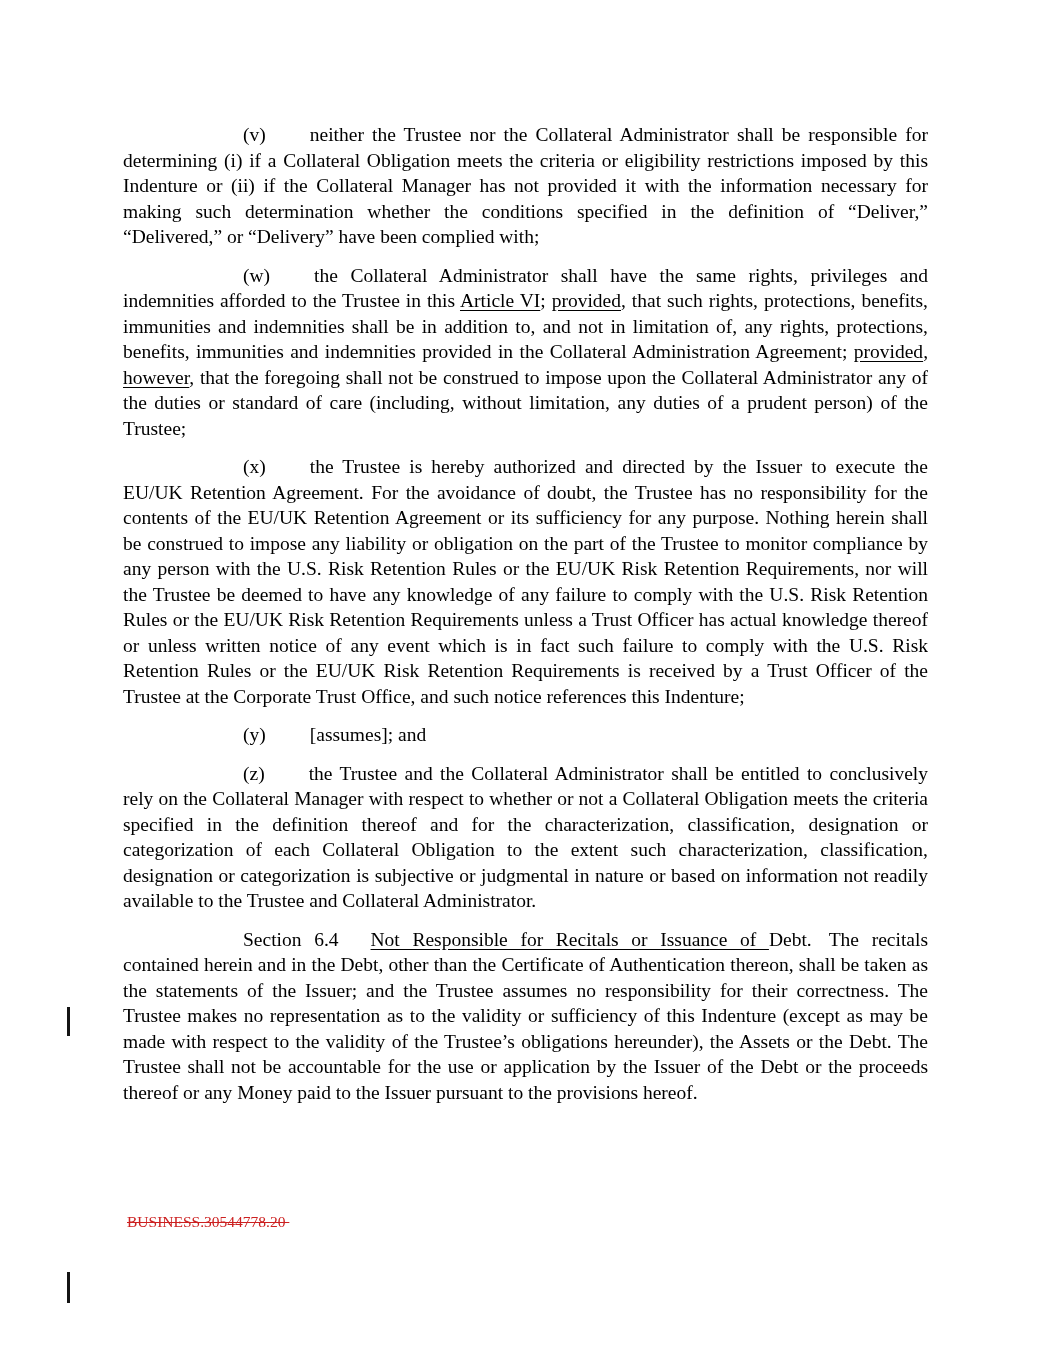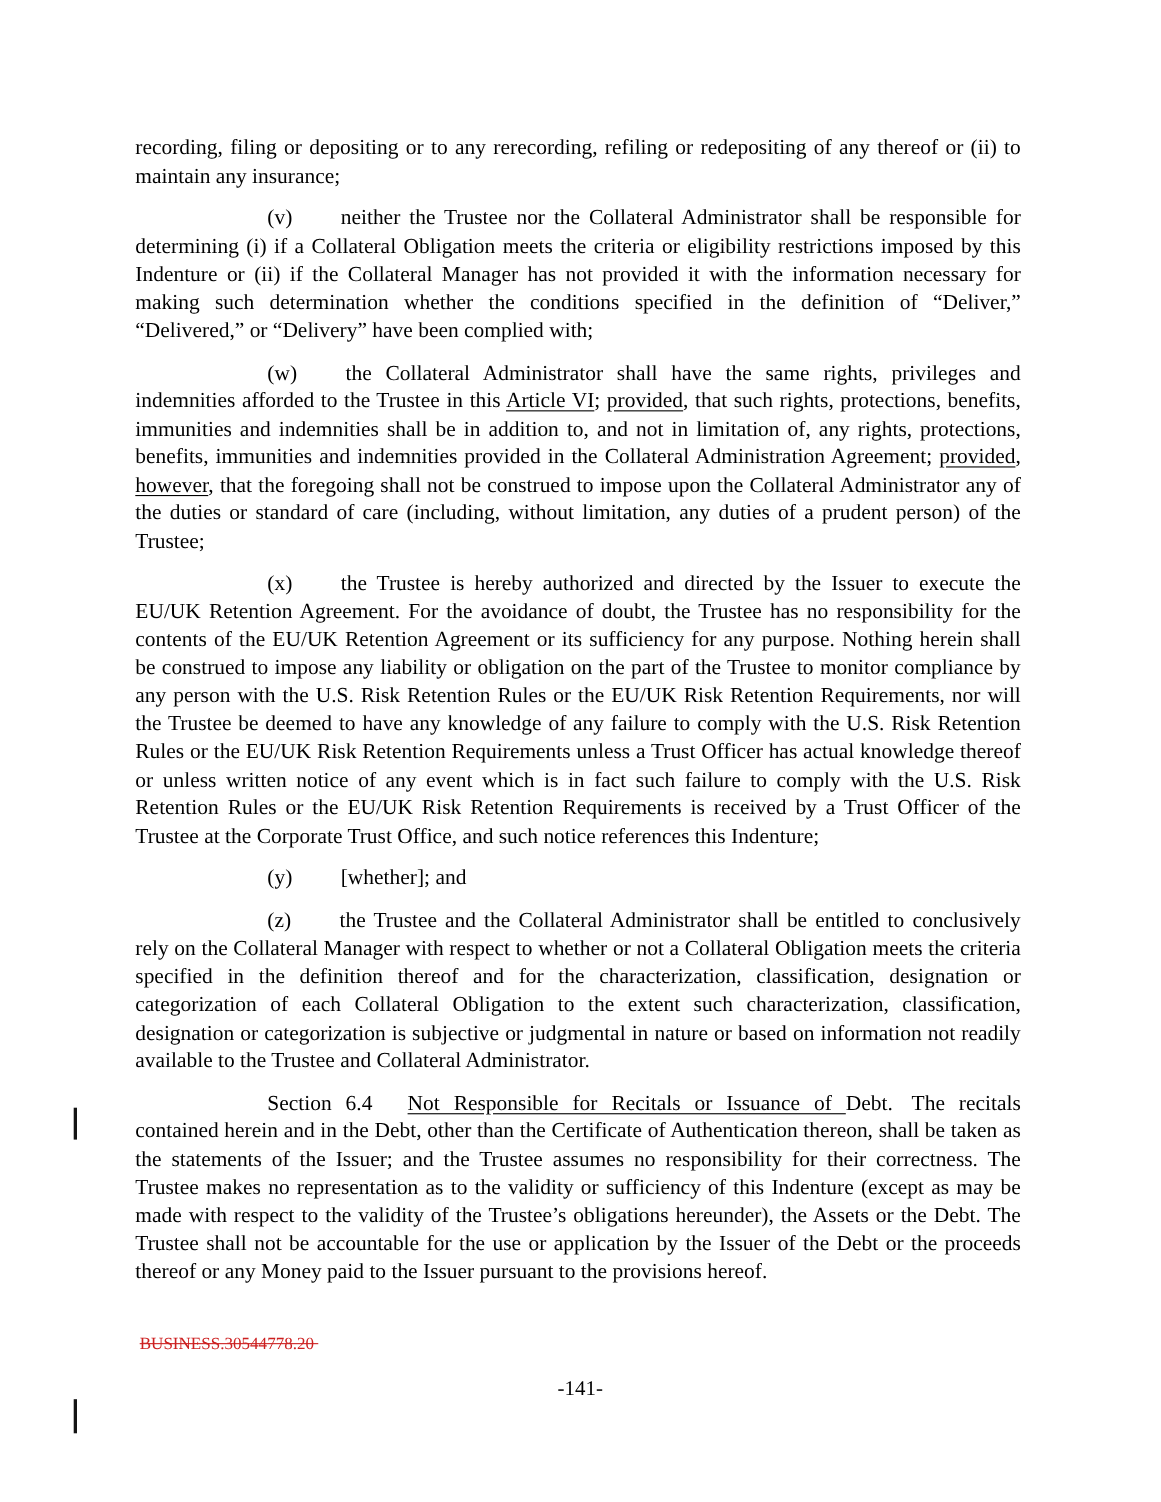--- a/index.html
+++ b/index.html
@@ -57,33 +57,31 @@
 </head>
 <body>
 
 <div class="page">
 
   <div class="changebar bar-section"></div>
   <div class="changebar bar-footer"></div>
 
   <div class="textblock">
 
-    <p class="para"><span class="rich"><span>recording, filing or depositing or to any rerecording, refiling or redepositing of any thereof or (ii) to maintain any insurance;</span></span></p>
 
     <p class="para clause"><span>(v)</span><span class="tab tab-clause"></span><span class="rich"><span>neither the Trustee nor the Collateral Administrator shall be responsible for determining (i) if a Collateral Obligation meets the criteria or eligibility restrictions imposed by this Indenture or (ii) if the Collateral Manager has not provided it with the information necessary for making such determination whether the conditions specified in the definition of “Deliver,” “Delivered,” or “Delivery” have been complied with;</span></span></p>
 
     <p class="para clause"><span>(w)</span><span class="tab tab-clause"></span><span class="rich"><span>the Collateral Administrator shall have the same rights, privileges and indemnities afforded to the Trustee in this </span><span class="u">Article VI</span><span>; </span><span class="u">provided</span><span>, that such rights, protections, benefits, immunities and indemnities shall be in addition to, and not in limitation of, any rights, protections, benefits, immunities and indemnities provided in the Collateral Administration Agreement; </span><span class="u">provided</span><span>, </span><span class="u">however</span><span>, that the foregoing shall not be construed to impose upon the Collateral Administrator any of the duties or standard of care (including, without limitation, any duties of a prudent person) of the Trustee;</span></span></p>
 
     <p class="para clause"><span>(x)</span><span class="tab tab-clause"></span><span class="rich"><span>the Trustee is hereby authorized and directed by the Issuer to execute the EU/UK Retention Agreement.  For the avoidance of doubt, the Trustee has no responsibility for the contents of the EU/UK Retention Agreement or its sufficiency for any purpose.  Nothing herein shall be construed to impose any liability or obligation on the part of the Trustee to monitor compliance by any person with the U.S. Risk Retention Rules or the EU/UK Risk Retention Requirements, nor will the Trustee be deemed to have any knowledge of any failure to comply with the U.S. Risk Retention Rules or the EU/UK Risk Retention Requirements unless a Trust Officer has actual knowledge thereof or unless written notice of any event which is in fact such failure to comply with the U.S. Risk Retention Rules or the EU/UK Risk Retention Requirements is received by a Trust Officer of the Trustee at the Corporate Trust Office, and such notice references this Indenture;</span></span></p>
 
-    <p class="para clause"><span>(y)</span><span class="tab tab-clause"></span><span class="rich"><span>[whether]; and</span></span></p>
+    <p class="para clause"><span>(y)</span><span class="tab tab-clause"></span><span class="rich"><span>[assumes]; and</span></span></p>
 
     <p class="para clause"><span>(z)</span><span class="tab tab-clause"></span><span class="rich"><span>the Trustee and the Collateral Administrator shall be entitled to conclusively rely on the Collateral Manager with respect to whether or not a Collateral Obligation meets the criteria specified in the definition thereof and for the characterization, classification, designation or categorization of each Collateral Obligation to the extent such characterization, classification, designation or categorization is subjective or judgmental in nature or based on information not readily available to the Trustee and Collateral Administrator.</span></span></p>
 
     <p class="para clause"><span>Section 6.4</span><span class="tab tab-section"></span><span class="rich"><span class="u">Not Responsible for Recitals or Issuance of&nbsp;</span><span>Debt.</span><span class="gap"></span><span>The recitals contained herein and in the Debt, other than the Certificate of Authentication thereon, shall be taken as the statements of the Issuer; and the Trustee assumes no responsibility for their correctness.  The Trustee makes no representation as to the validity or sufficiency of this Indenture (except as may be made with respect to the validity of the Trustee’s obligations hereunder), the Assets or the Debt.  The Trustee shall not be accountable for the use or application by the Issuer of the Debt or the proceeds thereof or any Money paid to the Issuer pursuant to the provisions hereof.</span></span></p>
 
   </div>
 
-  <div class="pagenum">-141-</div>
 
   <div class="docid">BUSINESS.30544778.20&nbsp;</div>
 
 </div>
 
 </body></html>

